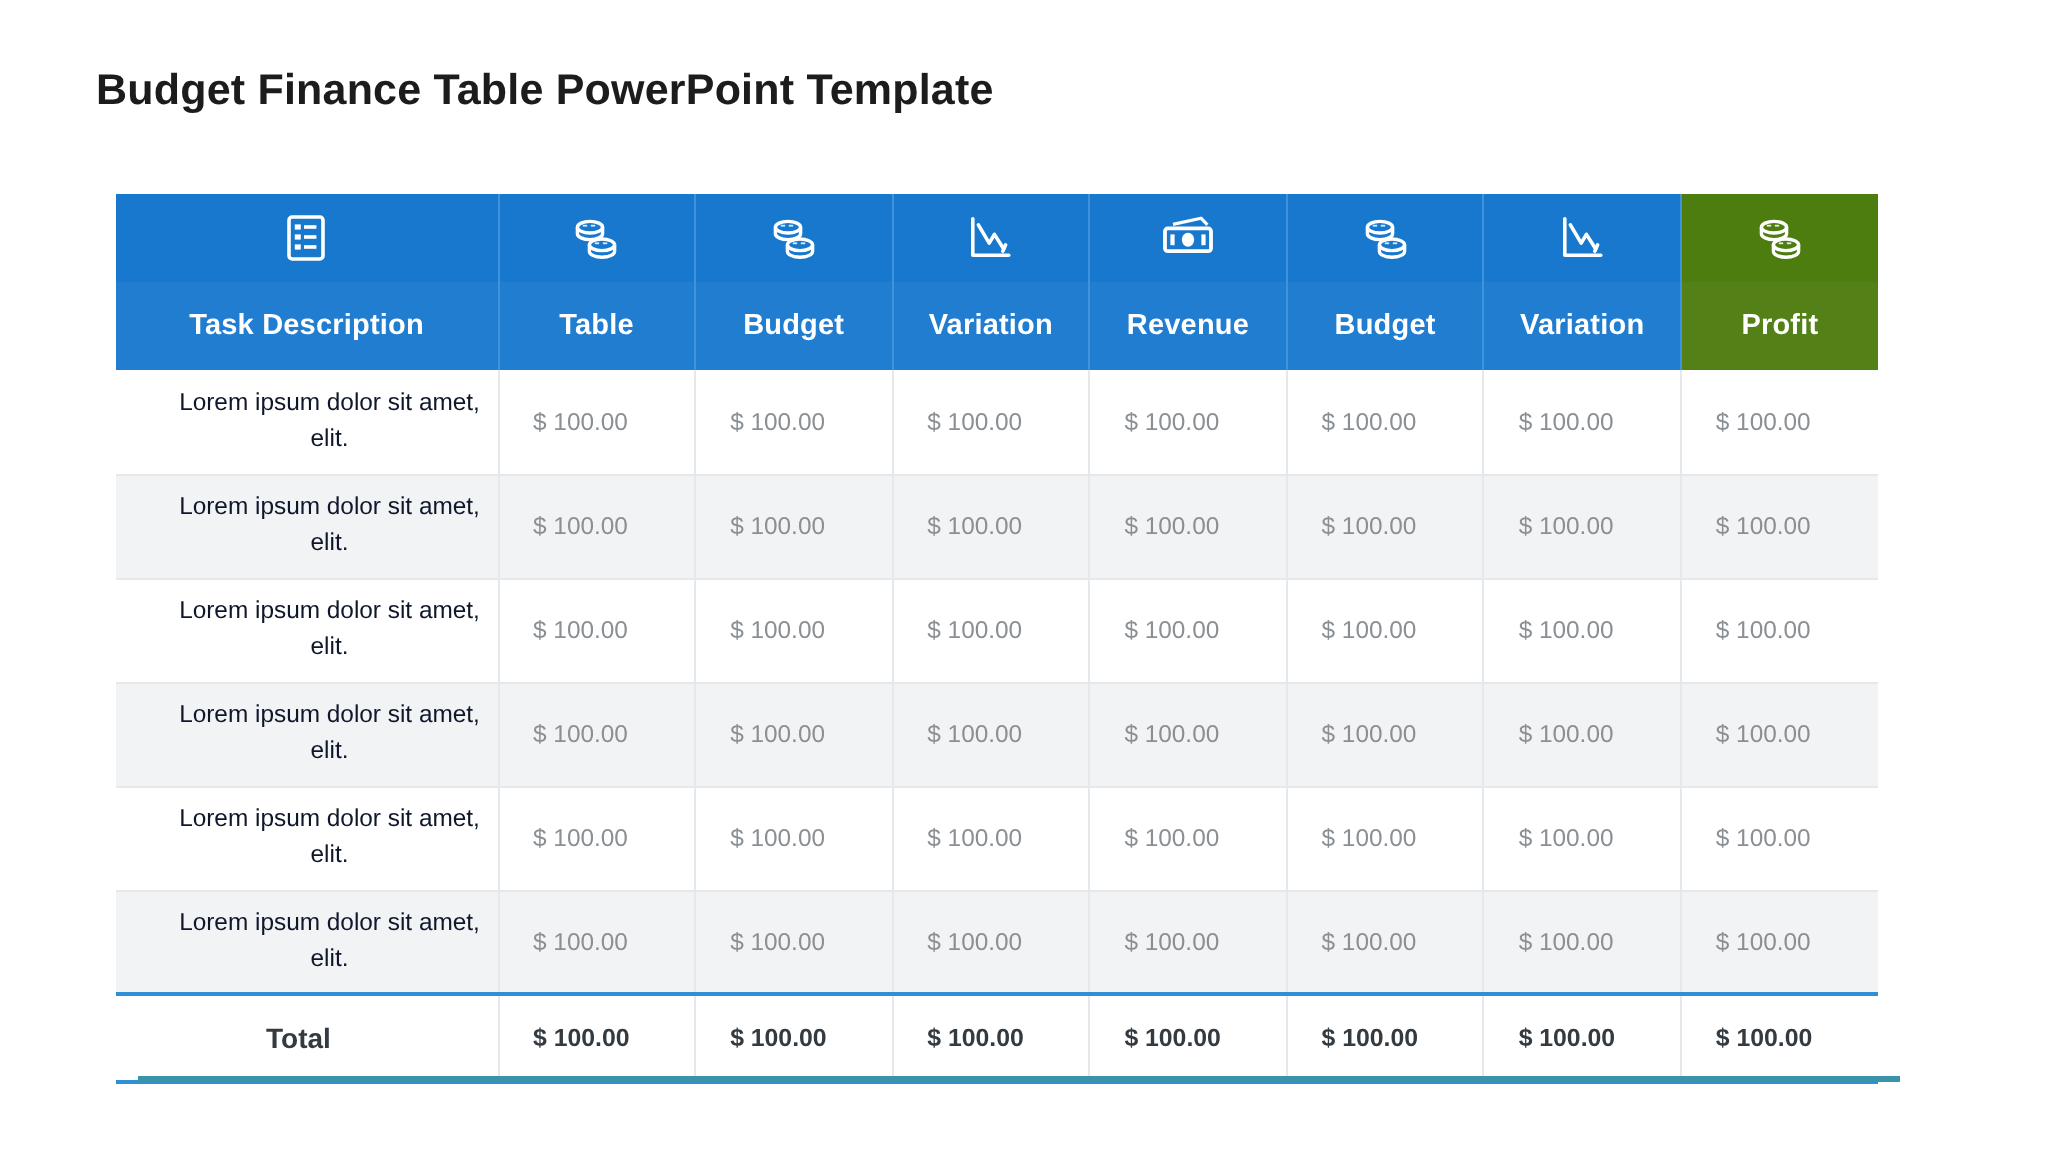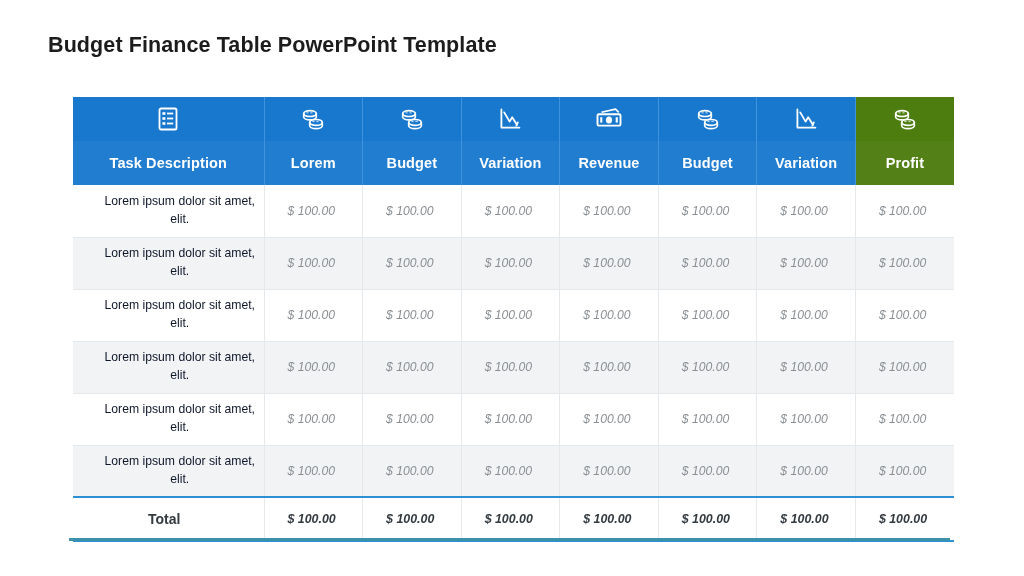--- a/index.html
+++ b/index.html
@@ -27,21 +27,21 @@
     font-size: 21.5px;
     font-weight: bold;
     color: #1c1c1c;
     letter-spacing: 0.1px;
     white-space: nowrap;
   }
 
   
   .table-wrap {
     position: absolute;
-    left: 73px;
+    left: 58px;
     top: 97px;
     width: 881px;
   }
 
   table.fin {
     width: 881px;
     border-collapse: collapse;
     table-layout: fixed;
   }
 
@@ -106,21 +106,21 @@
   tbody tr.alt td { background: #f2f3f5; }
   tbody tr.plain td { background: #ffffff; }
 
   td.task {
     padding-left: 31px;
     padding-right: 8px;
     line-height: 1.45;
     color: #0f172a;
     text-align: center;
   }
-  td.num { padding-left: 23px; font-style: italic; }
+  td.num { padding-left: 17px; }
 
   
   tr.total td {
     height: 44px;
     background: #ffffff;
     border-top: 2px solid #2f8fd4;
     border-bottom: 2px solid #2f8fd4;
     border-right: 1px solid #e6e9ec;
     font-size: 12.4px;
     font-weight: bold;
@@ -191,21 +191,21 @@
                       <path d="M9.7 15.4v3.3c0 1.6 2.8 2.9 6.3 2.9s6.3-1.3 6.3-2.9v-3.3"></path>
                     </g>
                     <g fill="#ffffff" opacity="0.85">
                       <rect x="6.4" y="5.4" width="2.2" height="0.9"></rect>
                       <rect x="10.4" y="5.4" width="2.2" height="0.9"></rect>
                       <rect x="12.4" y="14.2" width="2.2" height="0.9"></rect>
                       <rect x="16.4" y="14.2" width="2.2" height="0.9"></rect>
                     </g>
                   </svg>
                 </span>
-                <span class="hdr-label">Lorem</span>
+                <span class="hdr-label">Table</span>
               </div>
             </th>
             <th>
               <div class="hdr-inner">
                 <span class="hdr-icon">
                   <svg width="26" height="24" viewBox="0 0 26 24">
                     <g fill="none" stroke="#ffffff" stroke-width="1.7">
                       <ellipse cx="10" cy="6.6" rx="6.3" ry="2.9"></ellipse>
                       <path d="M3.7 6.6v3.3c0 1.6 2.8 2.9 6.3 2.9s6.3-1.3 6.3-2.9V6.6"></path>
                       <ellipse cx="16" cy="15.4" rx="6.3" ry="2.9"></ellipse>

